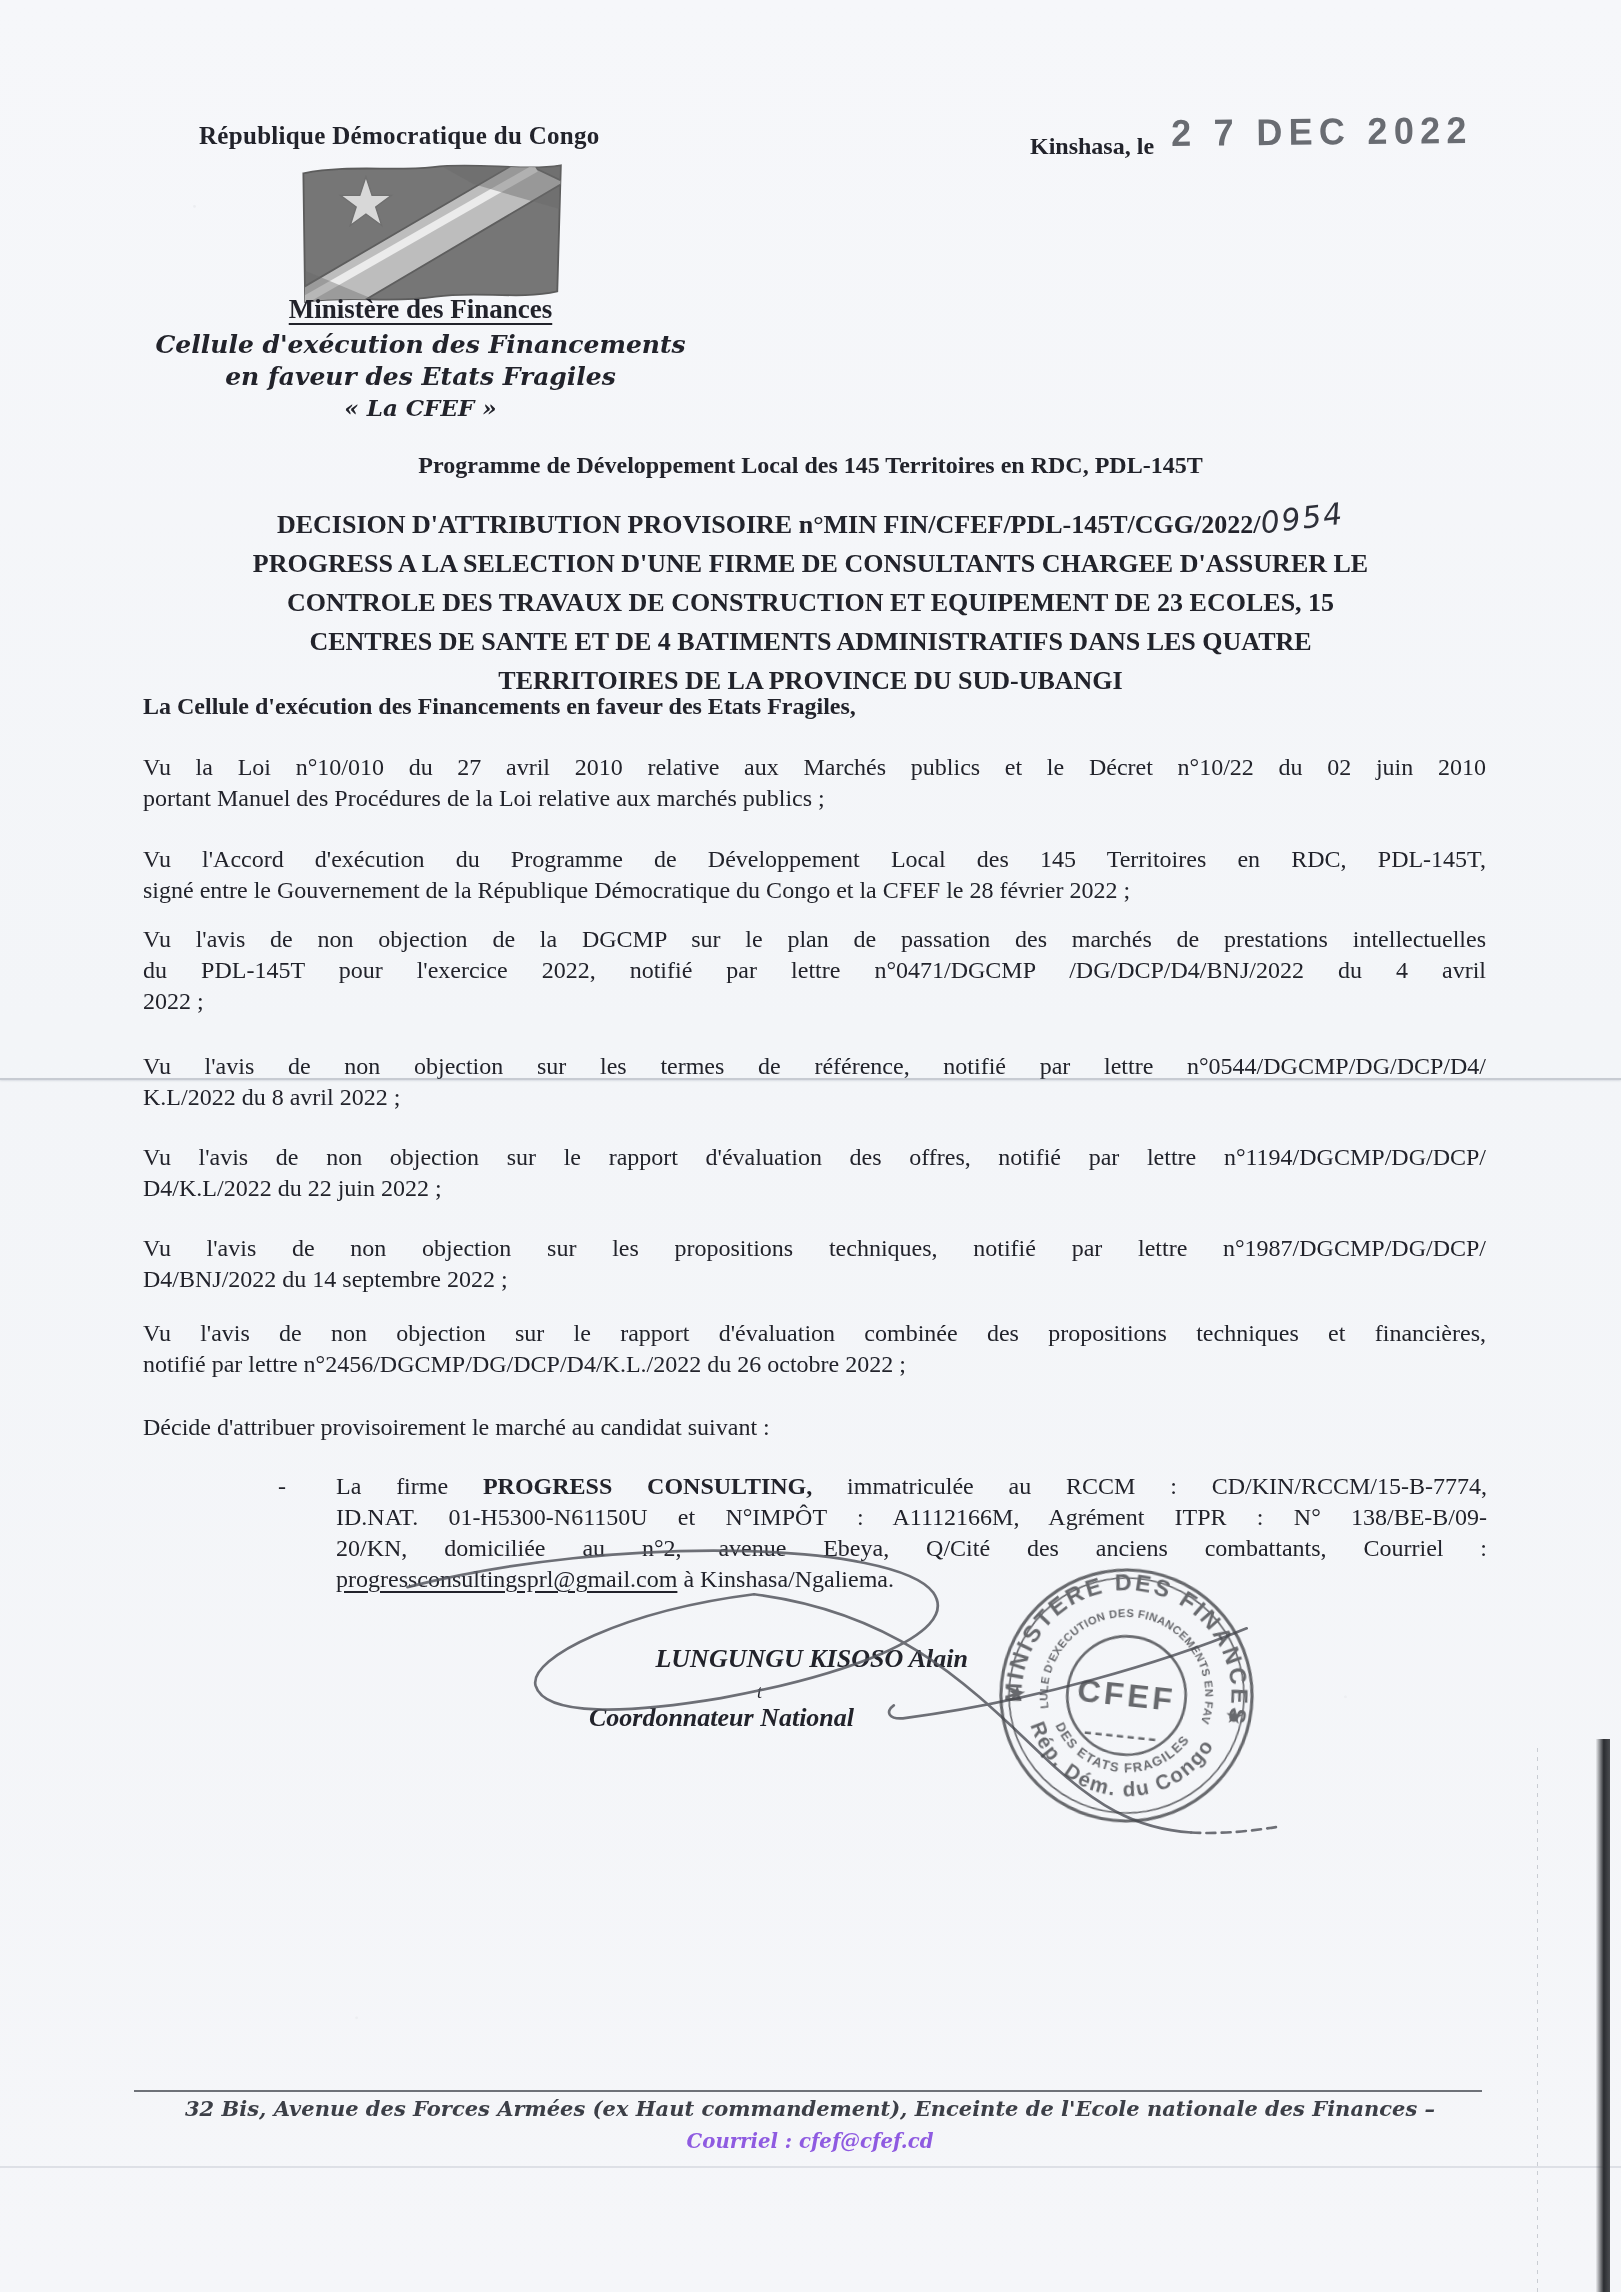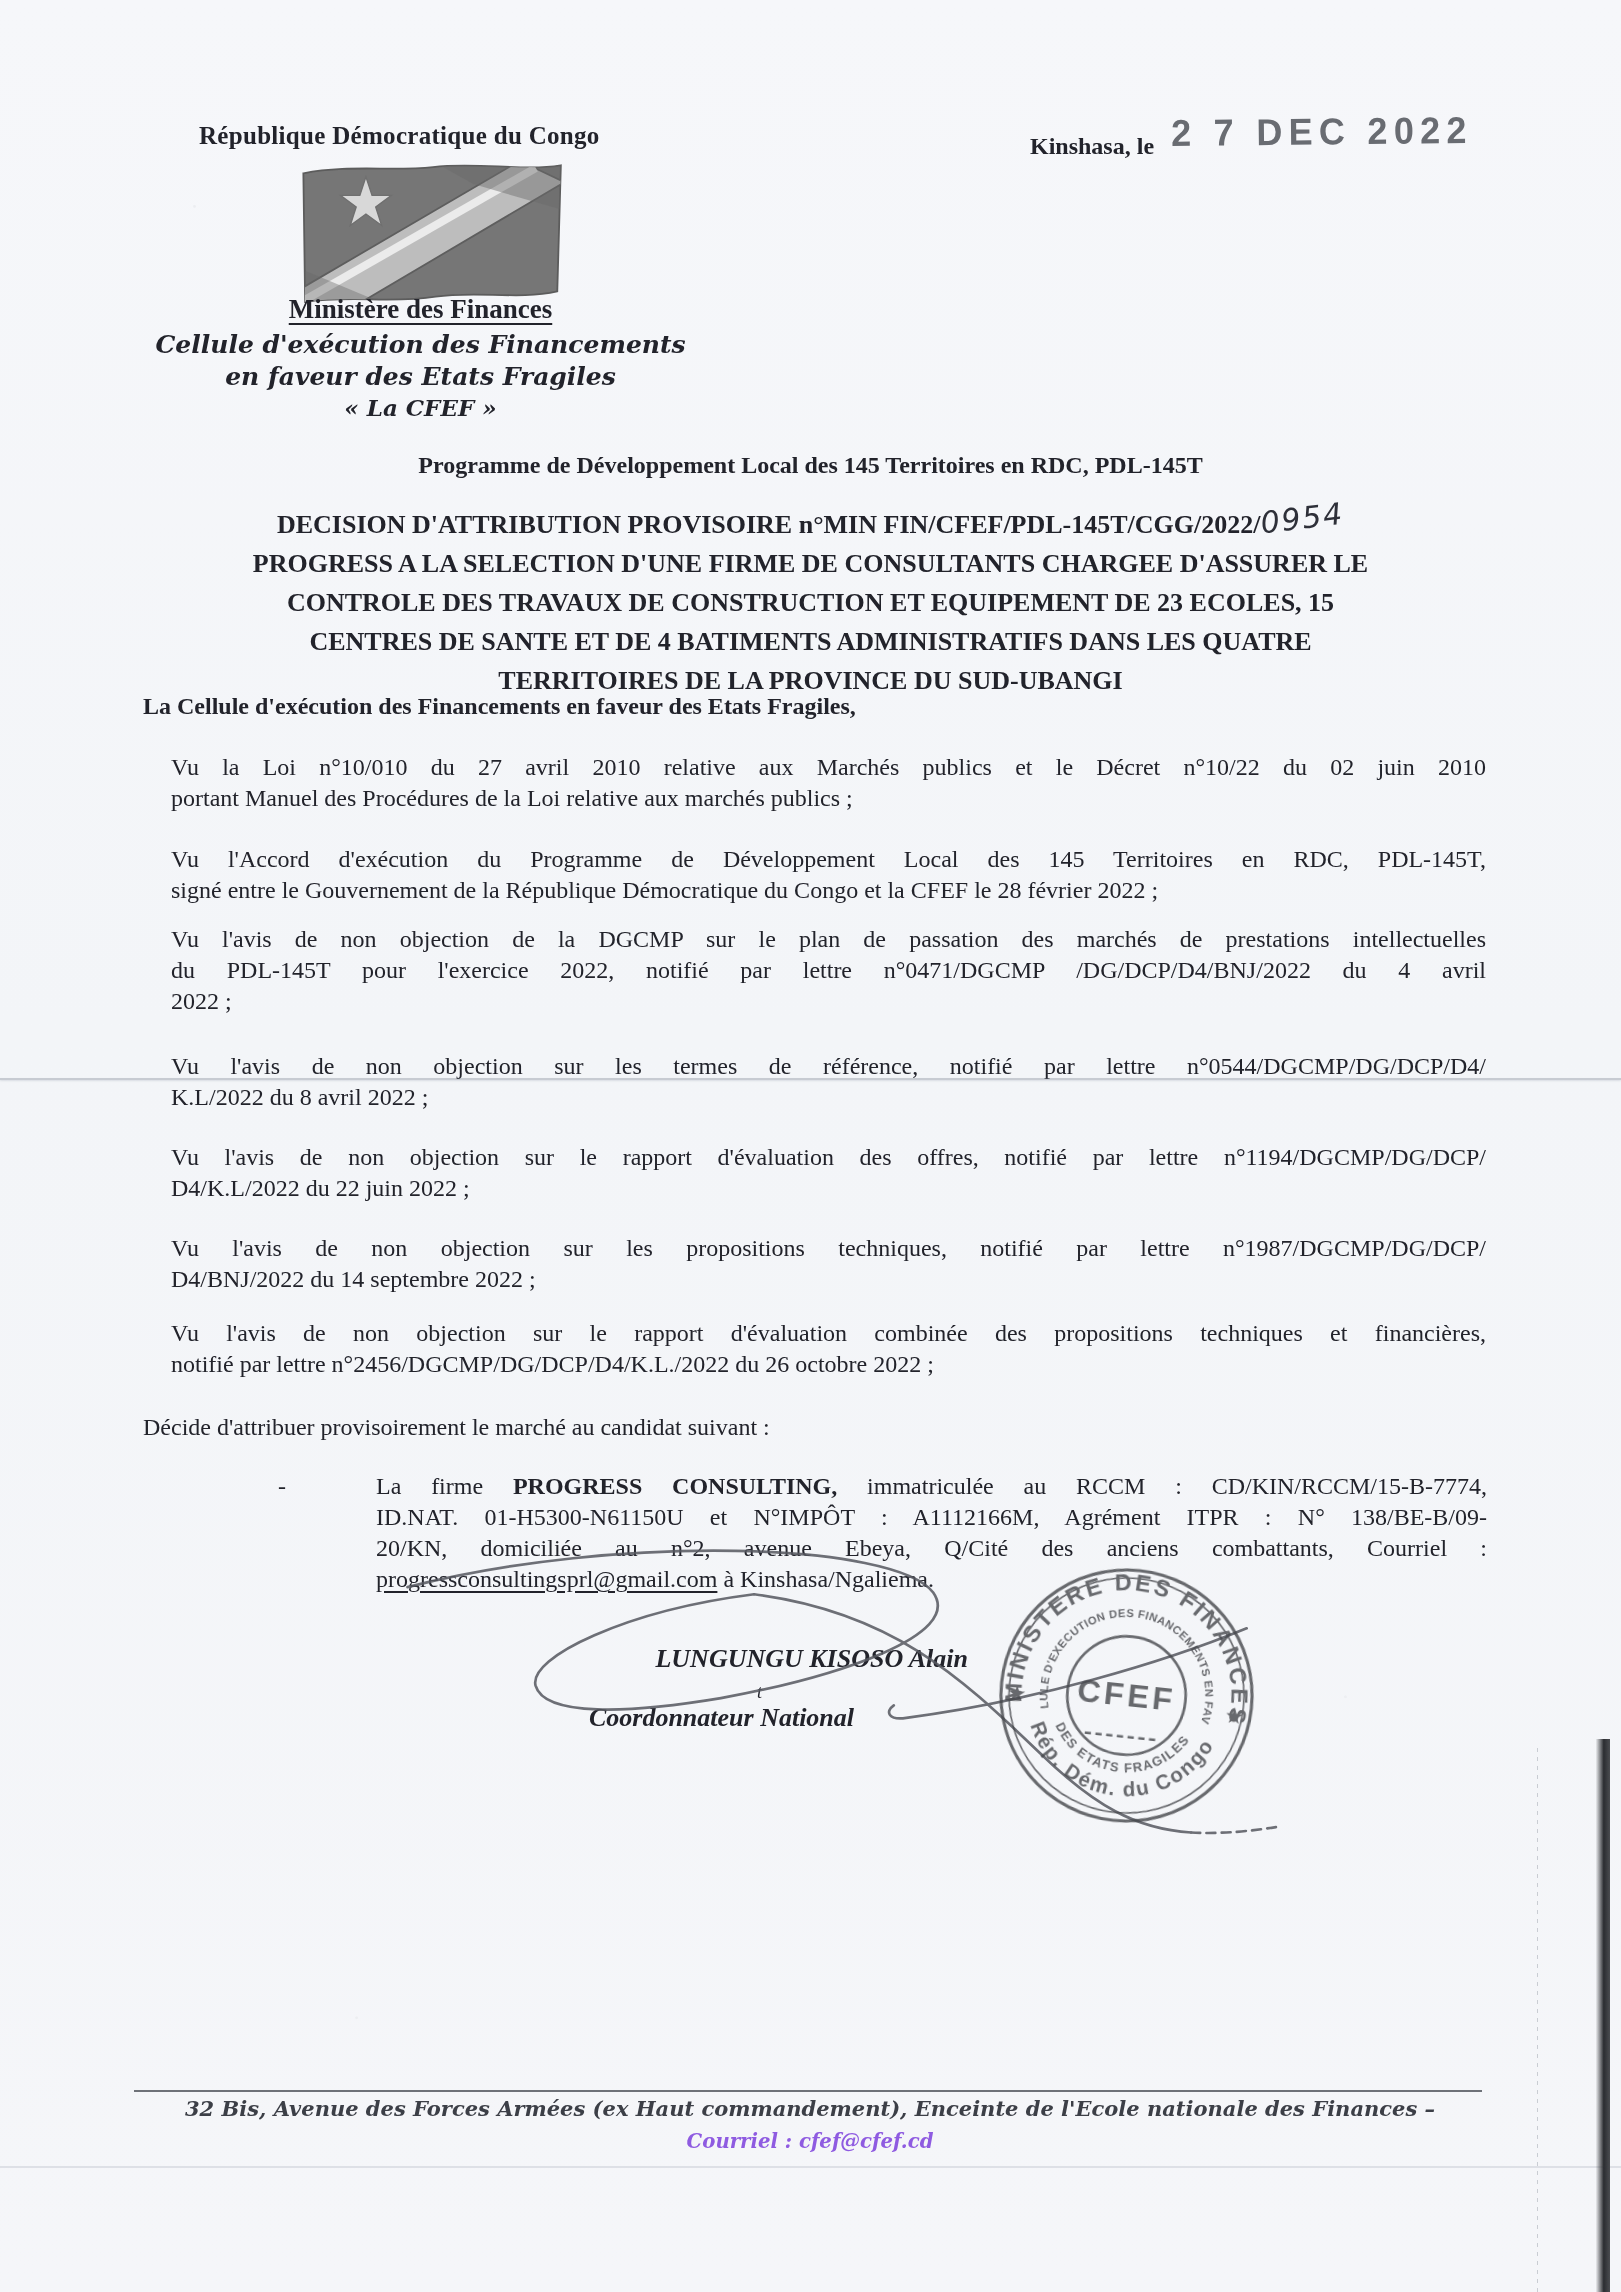--- a/index.html
+++ b/index.html
@@ -32,26 +32,26 @@
   .dtitle .bline{text-align:center;}
   .handnum{
     display:inline-block;font-family:"DejaVu Sans",sans-serif;font-style:italic;
     font-size:30px;font-weight:400;color:#2e3039;transform:rotate(-7deg) translateY(-4.5px);
     letter-spacing:1.8px;
   }
   
   .bodytxt{font-size:24px;line-height:31px;}
   .opening{left:143px;top:691px;width:1343px;font-weight:bold;}
   .recital{width:1343px;left:143px;}
-  .recital .bline{text-align:justify;margin-left:28px;}
+  .recital .bline{text-align:justify;}
   .recital .jfull{text-align-last:justify;}
   .decide{left:143px;top:1412px;width:1343px;}
   .bullet-dash{left:278px;top:1471px;font-size:24px;}
   .award{left:336px;top:1471px;width:1151px;}
-  .award .aline{text-align:justify;text-align-last:justify;margin-left:40px;}
+  .award .aline{text-align:justify;text-align-last:justify;}
   .award .aline.last{text-align-last:left;}
   .bold{font-weight:bold;}
   .email{text-decoration:underline;text-underline-offset:3.6px;}
   
   .sig-name{left:502px;top:1644px;width:466px;text-align:right;font-size:26px;font-weight:bold;font-style:italic;}
   .sig-mark{left:757px;top:1682px;font-size:18px;font-style:italic;}
   .sig-title{left:502px;top:1703px;width:439px;text-align:center;font-size:26px;font-weight:bold;font-style:italic;}
   
   .footer-rule{left:134px;top:2090px;width:1348px;height:1.8px;background:#41454e;opacity:.75;}
   .footer1{left:134px;top:2096px;width:1352px;text-align:center;font-size:21px;color:#3c3f47;}

